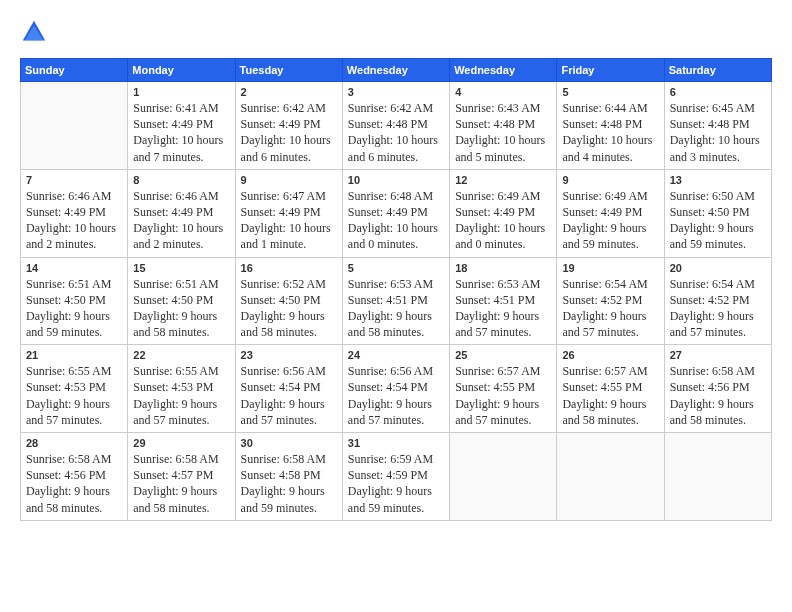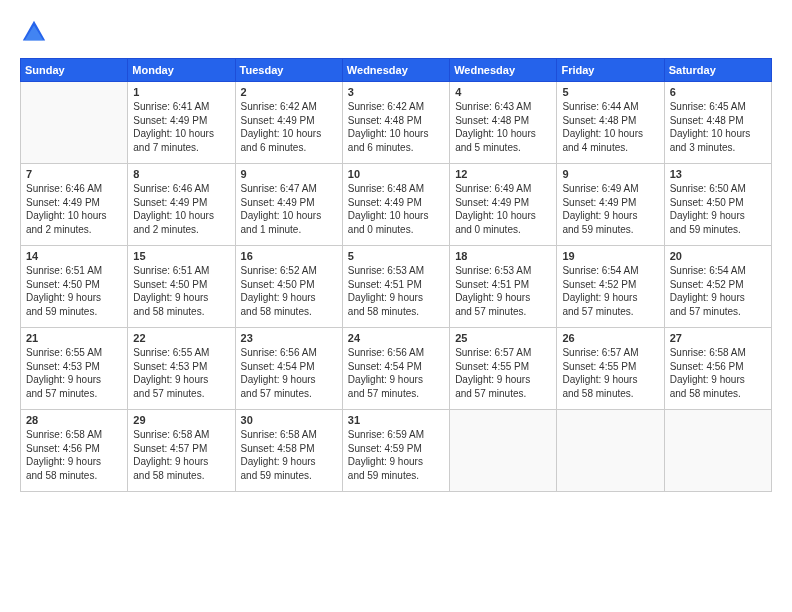--- a/index.html
+++ b/index.html
@@ -86,23 +86,24 @@
       background: #f9f9f9;
     }
     .day-number {
       font-size: 11px;
       font-weight: bold;
       color: #333;
       margin-bottom: 2px;
       display: block;
     }
     .day-info {
-      font-size: 10px;
+      font-size: 12px;
       color: #333;
       line-height: 1.35;
+      font-family: Liberation Serif, serif;
     }
   </style>
 </head>
 <body>
 
 <div class="page">
   <div class="header">
     <div class="logo">
       <svg class="logo-icon" viewBox="0 0 30 30">
         <polygon points="15,3 27,24 3,24" fill="#2563eb"></polygon>

